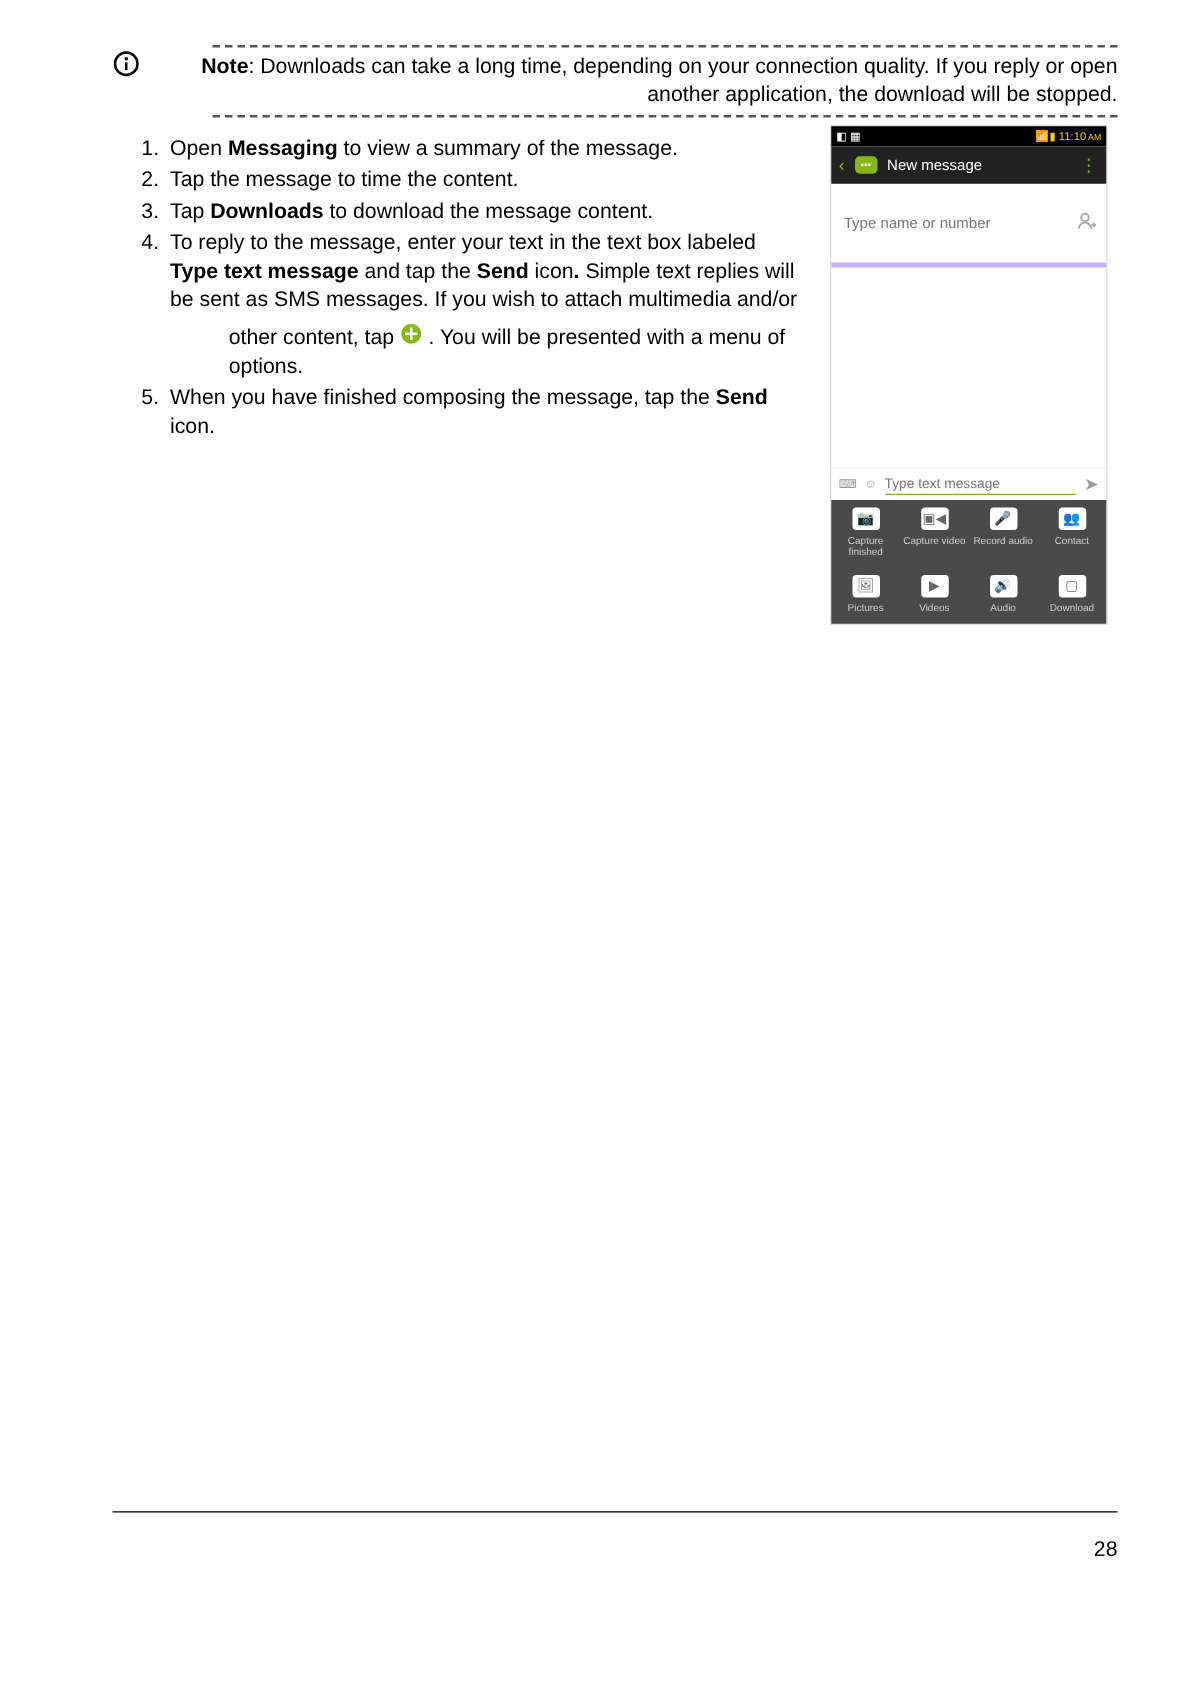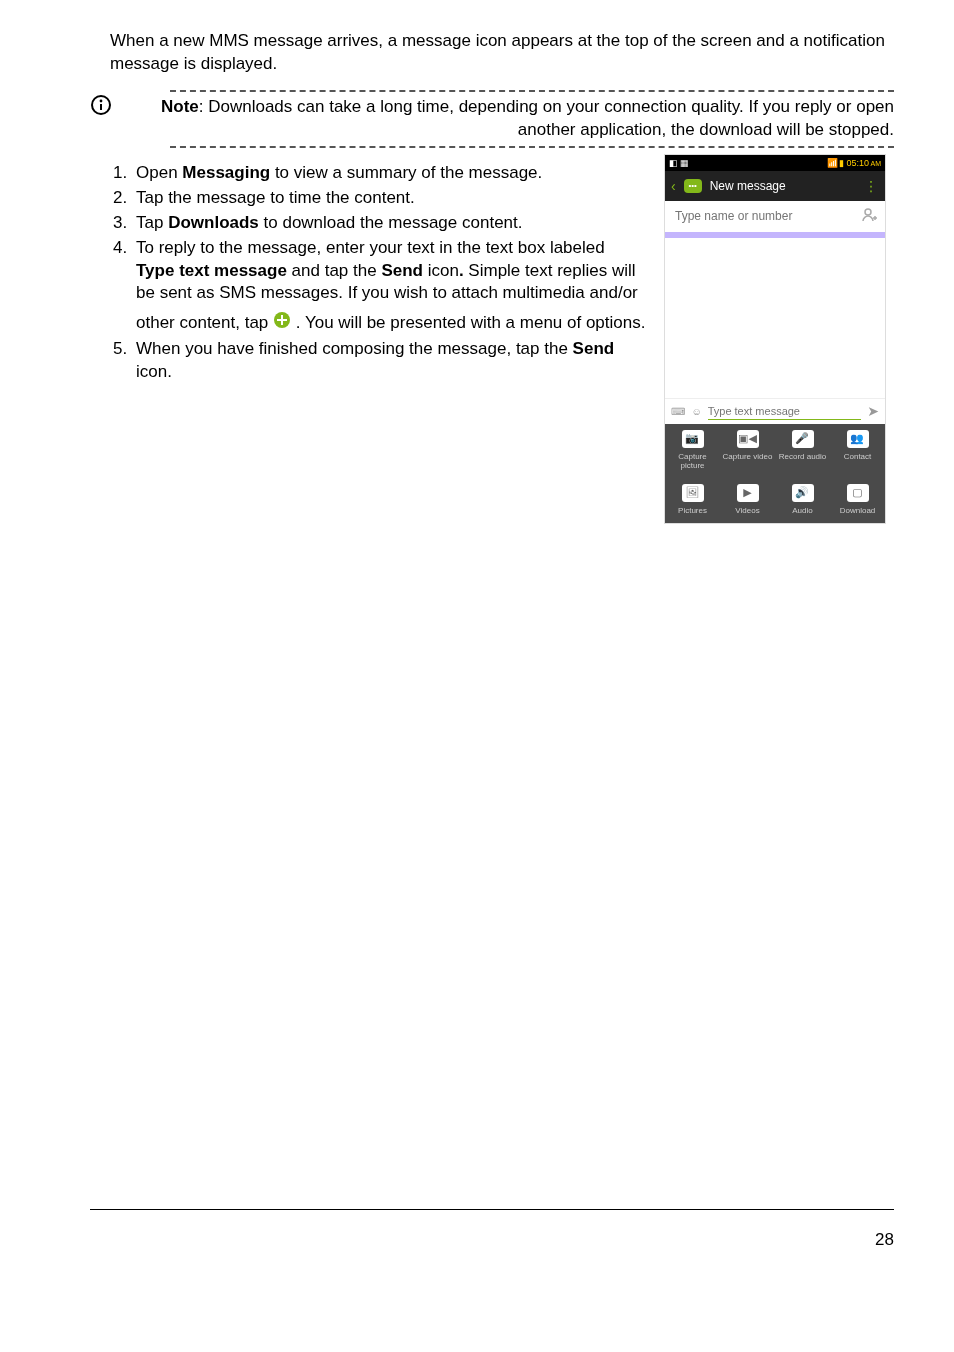--- a/index.html
+++ b/index.html
@@ -92,22 +92,22 @@
     font-size: 12px;
     display: flex;
     align-items: center;
     padding: 0 6px;
     gap: 8px;
   }
   .green-back { color:#83B81A; font-size:14px; }
   .green-bubble { width:18px;height:14px;border-radius:4px;background:#83B81A;display:inline-flex;align-items:center;justify-content:center;font-size:8px;color:#fff; }
   .titlebar .dots { margin-left:auto; color:#83B81A; font-size:14px; letter-spacing:1px; }
   .to-field {
-    border-bottom: 6px solid #c4b5fd;
-    padding: 6px 8px;
+    border-bottom: 4px solid #c4b5fd;
+    padding: 22px 8px;
     display:flex; align-items:center;
   }
   .to-field input {
     border: none; outline: none; flex:1; font-size:12px; color:#aaa;
     background: transparent;
   }
   .to-field .contact-icon { color:#aaa; font-size:14px; }
   .msg-area { height: 160px; }
   .compose-row {
     display:flex; align-items:center; gap:6px; padding: 4px 6px;
@@ -132,20 +132,21 @@
   }
   .attach-item .ico {
     background:#fff; border-radius:3px; width:22px; height:18px;
     margin: 0 auto 4px auto; display:flex; align-items:center; justify-content:center;
     color:#666; font-size:11px;
   }
   .attach-item.last-row .ico { }
 
   .sub-block {
     margin-top: 6px;
+    margin-left: 47px;
   }
   .plus-icon {
     display:inline-block;
     vertical-align:middle;
   }
 
   .page-num {
     position: absolute;
     bottom: 30px;
     right: 60px;
@@ -158,21 +159,20 @@
     right: 60px;
     border-top: 1px solid #000;
   }
   b { font-weight: bold; }
 </style>
 </head>
 <body>
 
 <div class="page">
 
-  <p class="body-text">When a new MMS message arrives, a message icon appears at the top of the screen and a notification message is displayed.</p>
 
   <div class="callout">
     <span class="callout-icon">
       <svg width="22" height="22">
           <circle cx="11" cy="11" r="9" fill="none" stroke="#000" stroke-width="2"></circle>
           <circle cx="11" cy="7" r="1.4" fill="#000"></circle>
           <rect x="10" y="10" width="2" height="6" fill="#000"></rect>
         </svg>
     </span>
     <hr class="dash-line">
@@ -204,21 +204,21 @@
           </div>
         </li>
         <li><span>When you have finished composing the message, tap the </span><b>Send</b><span> icon.</span></li>
       </ol>
     </div>
 
     <div class="right-col">
       <div class="phone">
         <div class="statusbar">
           <span>◧ ▦</span>
-          <span class="right-icons">📶▮ <span>05:10</span><span style="font-size:7px;"> AM</span></span>
+          <span class="right-icons">📶▮ <span>11:10</span><span style="font-size:7px;"> AM</span></span>
         </div>
         <div class="titlebar">
           <span class="green-back">‹</span>
           <span class="green-bubble">•••</span>
           <span>New message</span>
           <span class="dots">⋮</span>
         </div>
         <div class="to-field">
           <input readonly="" placeholder="Type name or number" style="">
           <span class="contact-icon">
@@ -231,21 +231,21 @@
           </span>
         </div>
         <div class="msg-area"></div>
         <div class="compose-row">
           <span class="tiny">⌨</span>
           <span class="tiny">☺</span>
           <input class="type-msg-input" readonly="" placeholder="Type text message" style="">
           <span class="send-arrow">➤</span>
         </div>
         <div class="attach-grid">
-          <div class="attach-item"><div class="ico">📷</div><span>Capture picture</span></div>
+          <div class="attach-item"><div class="ico">📷</div><span>Capture finished</span></div>
           <div class="attach-item"><div class="ico">▣◀</div><span>Capture video</span></div>
           <div class="attach-item"><div class="ico">🎤</div><span>Record audio</span></div>
           <div class="attach-item"><div class="ico">👥</div><span>Contact</span></div>
           <div class="attach-item last-row"><div class="ico">🖼</div><span>Pictures</span></div>
           <div class="attach-item last-row"><div class="ico">▶</div><span>Videos</span></div>
           <div class="attach-item last-row"><div class="ico">🔊</div><span>Audio</span></div>
           <div class="attach-item last-row"><div class="ico">▢</div><span>Download</span></div>
         </div>
       </div>
     </div>

